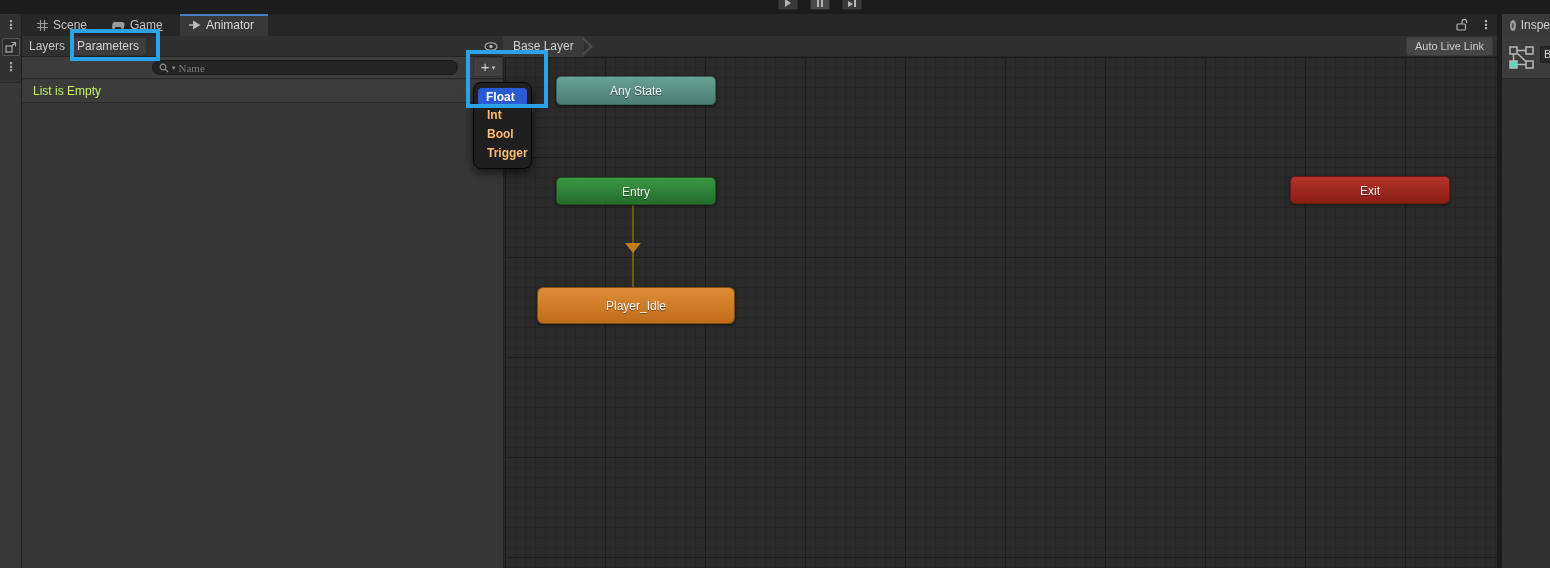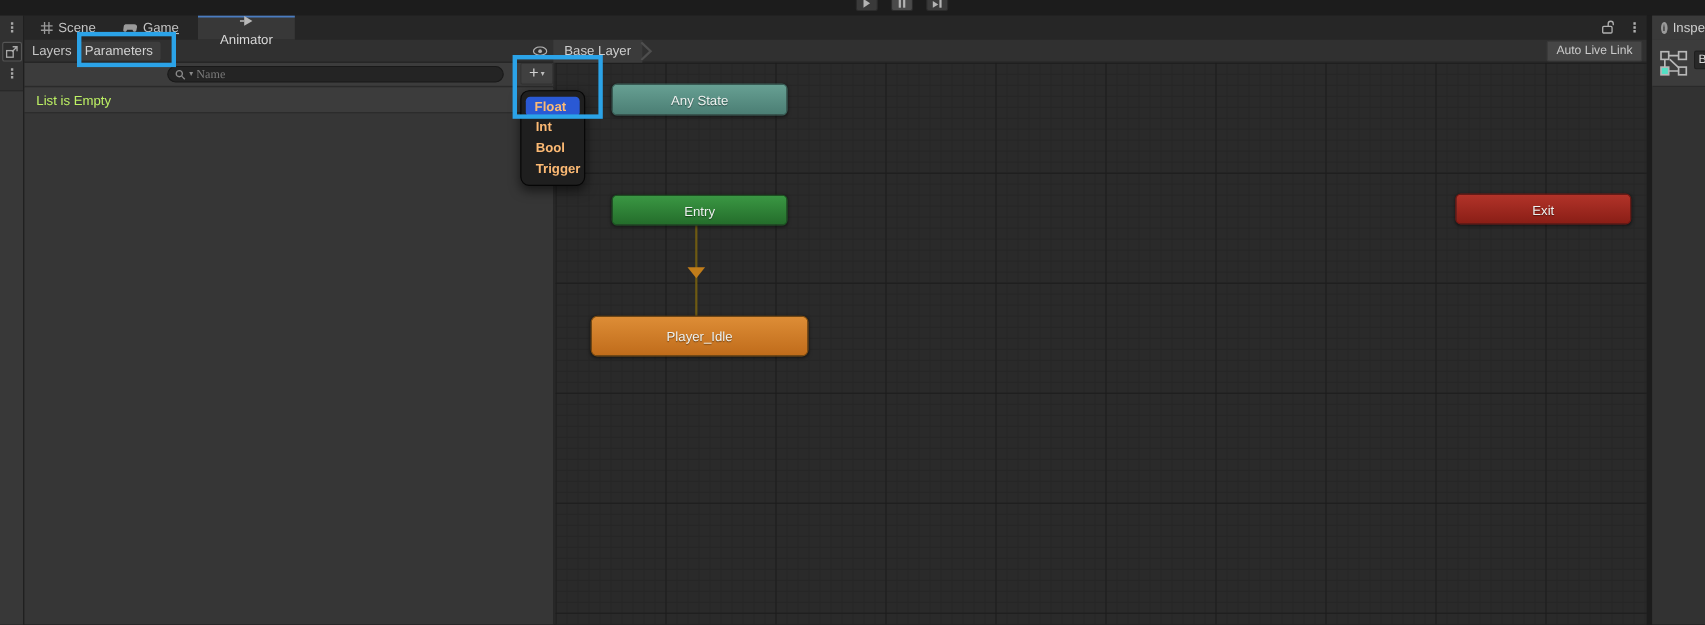--- a/index.html
+++ b/index.html
@@ -24,21 +24,21 @@
   .kebab { color:#a8a8a8; font-size:12px; font-weight:bold; line-height:12px; text-align:center; width:22px; position:absolute; }
   .strip-k1 { top:5px; }
   .strip-k2 { top:47px; }
   .popout { position:absolute; left:2px; top:24px; width:18px; height:18px; border:1px solid #555; border-radius:2px; display:flex; align-items:center; justify-content:center; background:#2c2c2c; }
 
   
   .tabbar { position:absolute; left:22px; top:14px; width:1475px; height:22px; background:#262626; z-index:4; }
   .tab { position:absolute; top:0; height:22px; display:flex; align-items:center; gap:5px; padding:0 9px; color:#c4c4c4; }
   .tab-scene { left:6px; }
   .tab-game { left:80px;text-decoration:underline; }
-  .tab-animator { left:158px; width:88px; background:#383838; box-shadow:inset 0 2px 0 #4a7cc0; color:#d8d8d8;flex-direction:column; }
+  .tab-animator { left:158px; width:88px; background:#383838; box-shadow:inset 0 2px 0 #4a7cc0; color:#d8d8d8; }
   .tab-icon { display:flex; align-items:center; }
   .win-lock { position:absolute; left:1434px; top:4px; }
   .win-kebab { position:absolute; left:1457px; top:4px; width:14px; text-align:center; color:#b0b0b0; font-weight:bold; font-size:12px; }
 
   
   .toolbar { position:absolute; left:22px; top:36px; width:1475px; height:21px; background:#303030; border-bottom:1px solid #232323; z-index:3; }
   .lp-tab { position:absolute; top:2px; height:17px; line-height:17px; padding:0 7px; color:#c6c6c6; }
   .lp-layers { left:0; }
   .lp-params { left:48px; background:#3d3d3d; border-radius:2px; color:#d2d2d2; }
   .eye { position:absolute; left:462px; top:6px; }
@@ -64,29 +64,29 @@
     background-image:
       linear-gradient(#1c1c1c 1px, transparent 1px),
       linear-gradient(90deg, #1c1c1c 1px, transparent 1px),
       linear-gradient(#252525 1px, transparent 1px),
       linear-gradient(90deg, #252525 1px, transparent 1px);
     background-size:100px 100px, 100px 100px, 10px 10px, 10px 10px;
   }
   .node { position:absolute; border-radius:5px; text-align:center; color:#eef2f0; text-shadow:0 1px 1px rgba(0,0,0,.45); box-shadow:0 1px 3px rgba(0,0,0,.5); z-index:2; font-size:12px; }
   .node-any { left:51px; top:19px; width:160px; height:29px; line-height:29px; background:linear-gradient(#67a093,#4b7e74); border:1px solid #3a6159; }
   .node-entry { left:51px; top:120px; width:160px; height:28px; line-height:28px; background:linear-gradient(#3a9743,#246d2b); border:1px solid #1c5522; }
-  .node-exit { left:818px; top:119px; width:160px; height:28px; line-height:28px; background:linear-gradient(#b23329,#8a1e16); border:1px solid #701712; }
+  .node-exit { left:785px; top:119px; width:160px; height:28px; line-height:28px; background:linear-gradient(#b23329,#8a1e16); border:1px solid #701712; }
   .node-idle { left:32px; top:230px; width:198px; height:37px; line-height:37px; background:linear-gradient(#dd8d36,#c06c1b); border:1px solid #7e4d10; border-radius:6px; }
   .trans-line { position:absolute; left:127px; top:148px; width:2px; height:82px; background:#6e5a12; z-index:1; }
   .trans-head { position:absolute; left:120px; top:186px; width:0; height:0; border-left:8px solid transparent; border-right:8px solid transparent; border-top:10px solid #c17d1a; z-index:1; }
 
   
   .pmenu { position:absolute; left:473px; top:82px; width:59px; height:87px; background:#1f1f1f; border:1px solid #060606; border-radius:8px; box-shadow:0 4px 10px rgba(0,0,0,.55); z-index:40; padding-top:4px; }
   .pmenu-item { height:19px; line-height:19px; padding-left:13px; color:#fdba74; font-weight:bold; font-size:12px; }
-  .pmenu-item.sel { margin:1px 4px 0 4px; height:18px; line-height:18px; padding-left:8px; background:#2a59d4; border-radius:4px; color:#fdba74; }
+  .pmenu-item.sel { margin:1px 4px 0 4px; height:18px; line-height:18px; padding-left:8px; background:#2a59d4; border-radius:4px; color:#ffffff; }
 
   
   .gap-strip { position:absolute; left:1497px; top:0; width:5px; height:568px; background:#1c1c1c; z-index:4; }
   .inspector { position:absolute; left:1502px; top:0; width:48px; height:568px; background:#323232; z-index:4; }
   .insp-top { position:absolute; left:0; top:0; width:100%; height:14px; background:#1c1c1c; }
   .insp-tab { position:absolute; left:0; top:14px; width:100%; height:22px; background:#3a3a3a; display:flex; align-items:center; gap:5px; padding-left:8px; color:#cfcfcf; }
   .info-circle { width:11px; height:11px; border-radius:50%; background:#9a9a9a; color:#303030; font-size:8px; font-weight:bold; line-height:11px; text-align:center; display:inline-block; }
   .insp-header { position:absolute; left:0; top:36px; width:100%; height:43px; background:#3c3c3c; border-bottom:1px solid #2a2a2a; }
   .sm-icon { position:absolute; left:5px; top:8px; }
   .insp-field { position:absolute; left:38px; top:10px; width:14px; height:17px; background:#282828; border:1px solid #1e1e1e; border-radius:2px; line-height:15px; padding-left:3px; color:#d8d8d8; font-size:11px; }

